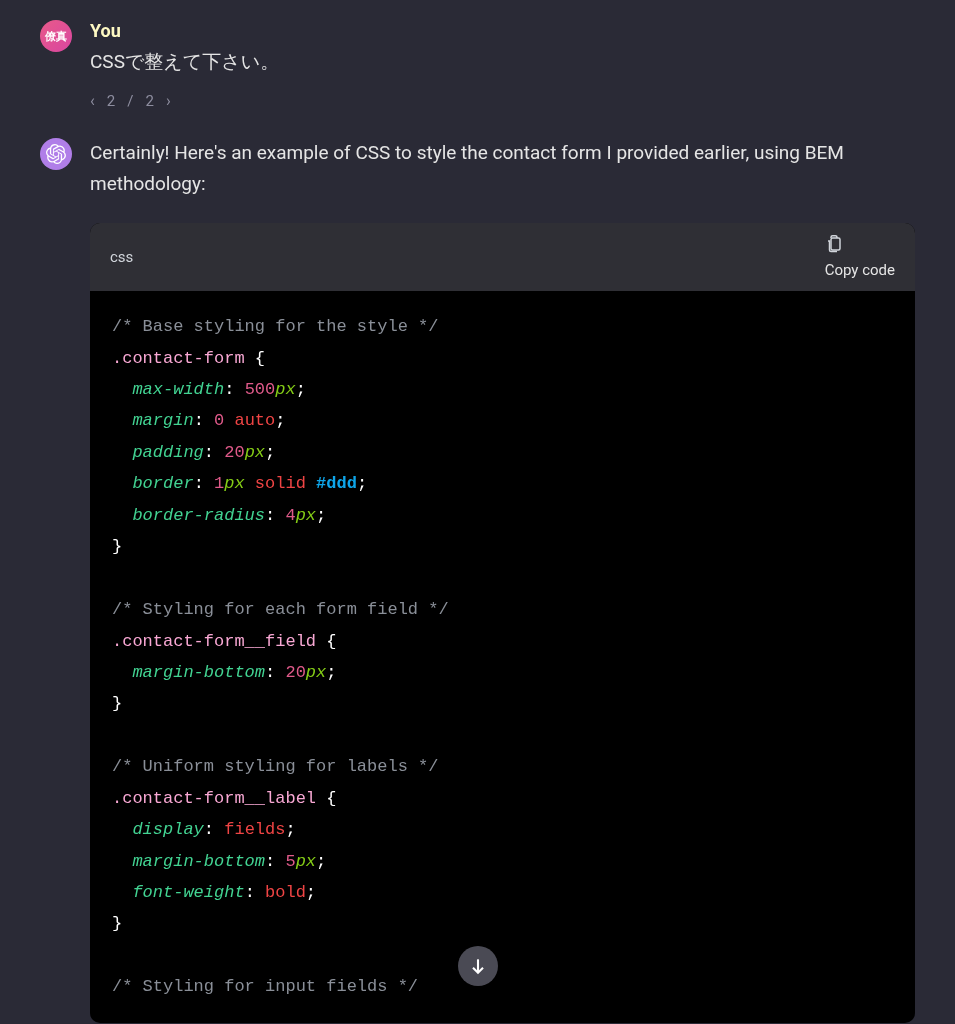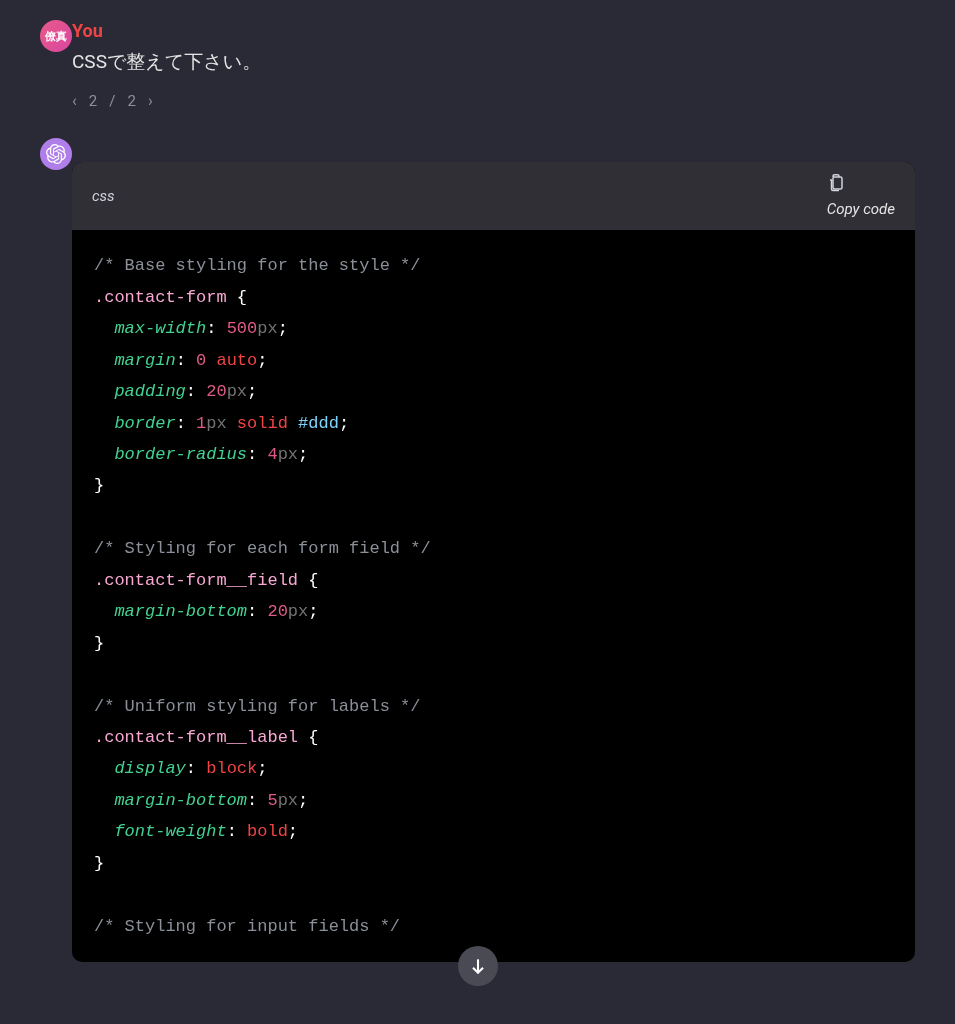--- a/index.html
+++ b/index.html
@@ -14,20 +14,21 @@
     width: 955px;
     height: 1024px;
     overflow: hidden;
     position: relative;
   }
   .conversation {
     padding: 20px 40px 0 40px;
   }
   .message {
     display: flex;
+    gap: 18px;
     margin-bottom: 28px;
   }
   .avatar {
     width: 32px;
     height: 32px;
     border-radius: 50%;
     flex-shrink: 0;
     display: flex;
     align-items: center;
     justify-content: center;
@@ -42,21 +43,21 @@
     background-color: #b07ee8;
     color: #fff;
   }
   .message-body {
     flex: 1;
     min-width: 0;
   }
   .author {
     font-weight: 700;
     font-size: 18px;
-    color: #ef4444;
+    color: #fef9c3;
     margin-bottom: 6px;
   }
   .text {
     font-size: 19px;
     line-height: 1.6;
     color: #e5e5e5;
   }
   .pagination {
     display: flex;
     align-items: center;
@@ -77,21 +78,20 @@
     overflow: hidden;
   }
   .code-header {
     background-color: #2f2f35;
     display: flex;
     justify-content: space-between;
     align-items: center;
     padding: 12px 20px;
     font-size: 15px;
     color: #d1d5db;
-    font-style: italic;
   }
   .copy-btn {
     display: flex;
     align-items: flex-start;
     gap: 8px;
     cursor: pointer;
     color: #e5e5e5;
     font-size: 15px;
     flex-direction: column;
   }
@@ -107,23 +107,23 @@
     font-family: "SFMono-Regular", Consolas, "Liberation Mono", Menlo, monospace;
     font-size: 17px;
     line-height: 1.85;
     white-space: pre;
     color: #ffffff;
   }
   .tok-comment { color: #8a8f98; }
   .tok-selector { color: #f9a8d4; }
   .tok-prop { color: #42d392; font-style: italic; }
   .tok-num { color: #e05a8a; }
-  .tok-unit { color: #737373; }
+  .tok-unit { color: #84cc16; font-style: italic; }
   .tok-val { color: #ef4444; }
-  .tok-hex { color: #7dd3fc; }
+  .tok-hex { color: #0ea5e9; font-weight: bold; }
   .tok-punct { color: #ffffff; }
 
   .scroll-down {
     position: absolute;
     bottom: 38px;
     left: 50%;
     transform: translateX(-50%);
     width: 40px;
     height: 40px;
     border-radius: 50%;
@@ -163,20 +163,21 @@
     </div>
   </div>
 
   <div class="message">
     <div class="avatar avatar-assistant">
       <svg viewBox="0 0 24 24" width="20" height="20" fill="#fff">
         <path d="M22.28 9.82a5.98 5.98 0 0 0-.52-4.91 6.05 6.05 0 0 0-6.51-2.9A5.98 5.98 0 0 0 10.74 0a6.05 6.05 0 0 0-5.77 4.19 5.98 5.98 0 0 0-4 2.9 6.05 6.05 0 0 0 .74 7.1 5.98 5.98 0 0 0 .52 4.91 6.05 6.05 0 0 0 6.51 2.9A5.98 5.98 0 0 0 13.26 24a6.05 6.05 0 0 0 5.77-4.19 5.98 5.98 0 0 0 4-2.9 6.05 6.05 0 0 0-.75-7.09zM13.26 22.43a4.48 4.48 0 0 1-2.88-1.04l.14-.08 4.78-2.76a.78.78 0 0 0 .39-.68v-6.74l2.02 1.17a.07.07 0 0 1 .04.05v5.58a4.5 4.5 0 0 1-4.49 4.5zm-9.65-4.12a4.47 4.47 0 0 1-.54-3.01l.14.09 4.78 2.76a.78.78 0 0 0 .79 0l5.84-3.37v2.33a.08.08 0 0 1-.03.06l-4.83 2.79a4.5 4.5 0 0 1-6.15-1.65zM2.35 7.9a4.49 4.49 0 0 1 2.35-1.97v5.69a.78.78 0 0 0 .39.68l5.84 3.37-2.02 1.17a.07.07 0 0 1-.07 0L4 14.05a4.5 4.5 0 0 1-1.65-6.15zm16.6 3.86l-5.84-3.37 2.02-1.17a.07.07 0 0 1 .07 0L20.04 9.95a4.5 4.5 0 0 1-.7 8.12v-5.69a.78.78 0 0 0-.39-.68zm2.01-3.02l-.14-.09-4.78-2.76a.78.78 0 0 0-.79 0L9.42 9.26V6.93a.07.07 0 0 1 .03-.06l4.83-2.79a4.5 4.5 0 0 1 6.68 4.66zM8.32 12.86l-2.02-1.17a.07.07 0 0 1-.04-.06V6.07a4.5 4.5 0 0 1 7.38-3.45l-.14.08L8.71 5.46a.78.78 0 0 0-.39.68l.01 6.72zm1.1-2.37l2.6-1.5 2.6 1.5v3l-2.6 1.5-2.6-1.5v-3z"></path>
       </svg>
     </div>
     <div class="message-body">
+      <div class="text">Certainly! Here's an example of CSS to style the contact form I provided earlier, using BEM methodology:</div>
 
       <div class="code-block">
         <div class="code-header">
           <span>css</span>
           <div class="copy-btn">
             <svg viewBox="0 0 24 24">
               <rect x="8" y="4" width="12" height="16" rx="2"></rect>
               <path d="M16 4V3a2 2 0 0 0-2-2h-4a2 2 0 0 0-2 2v1"></path>
               <path d="M4 8h2v12a2 2 0 0 0 2 2h8"></path>
             </svg>
@@ -192,21 +193,21 @@
   <span class="tok-prop">border-radius</span><span class="tok-punct">: </span><span class="tok-num">4</span><span class="tok-unit">px</span><span class="tok-punct">;</span>
 <span class="tok-punct">}</span>
 
 <span class="tok-comment">/* Styling for each form field */</span>
 <span class="tok-selector">.contact-form__field</span> <span class="tok-punct">{</span>
   <span class="tok-prop">margin-bottom</span><span class="tok-punct">: </span><span class="tok-num">20</span><span class="tok-unit">px</span><span class="tok-punct">;</span>
 <span class="tok-punct">}</span>
 
 <span class="tok-comment">/* Uniform styling for labels */</span>
 <span class="tok-selector">.contact-form__label</span> <span class="tok-punct">{</span>
-  <span class="tok-prop">display</span><span class="tok-punct">: </span><span class="tok-val">block</span><span class="tok-punct">;</span>
+  <span class="tok-prop">display</span><span class="tok-punct">: </span><span class="tok-val">fields</span><span class="tok-punct">;</span>
   <span class="tok-prop">margin-bottom</span><span class="tok-punct">: </span><span class="tok-num">5</span><span class="tok-unit">px</span><span class="tok-punct">;</span>
   <span class="tok-prop">font-weight</span><span class="tok-punct">: </span><span class="tok-val">bold</span><span class="tok-punct">;</span>
 <span class="tok-punct">}</span>
 
 <span class="tok-comment">/* Styling for input fields */</span></div>
       </div>
     </div>
   </div>
 
 </div>

